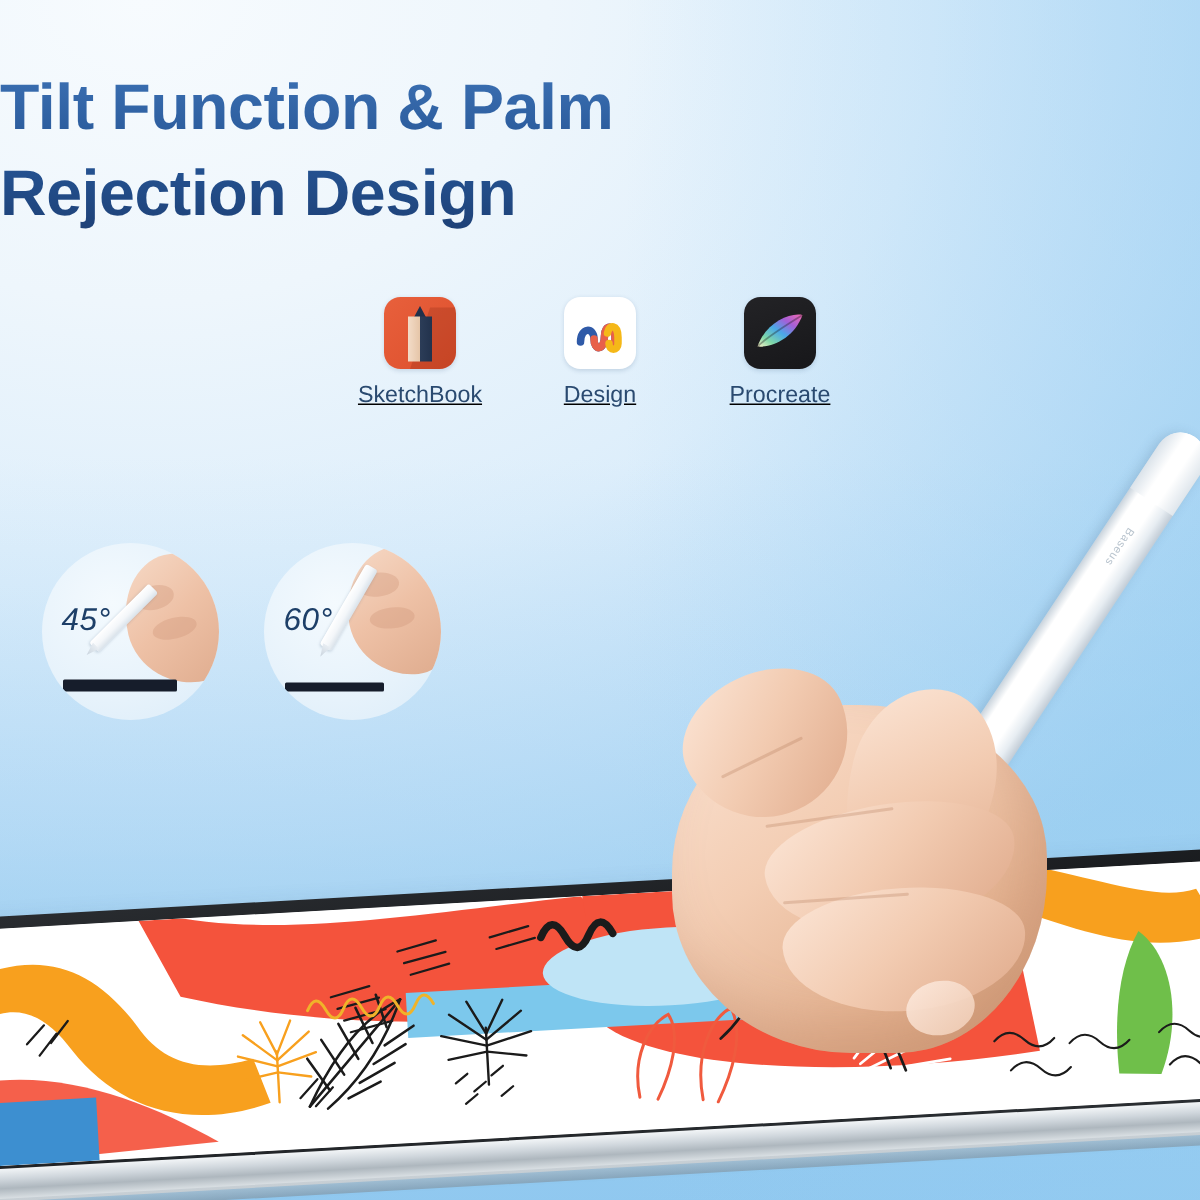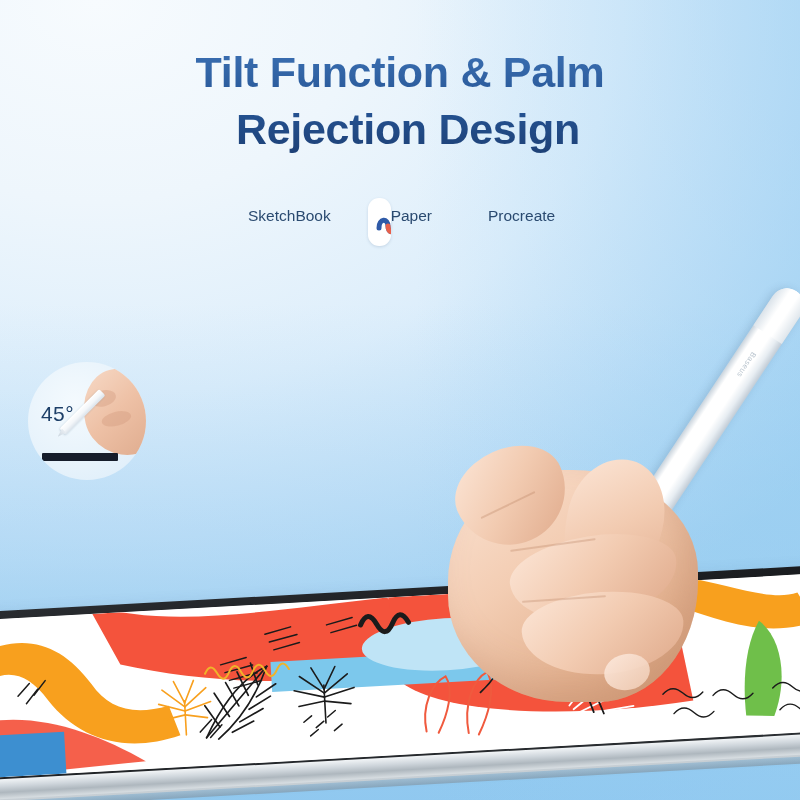--- a/index.html
+++ b/index.html
@@ -13,32 +13,32 @@
     background:
       radial-gradient(120% 90% at 12% 0%, #f7fbfe 0%, #eef6fc 28%, #ddeefb 55%, #c7e3f8 75%, #a9d5f2 100%);
   }
   
   .wash{position:absolute;inset:0;pointer-events:none;}
   .wash.b{background:linear-gradient(to bottom, rgba(255,255,255,0) 38%, rgba(140,198,239,.30) 70%, rgba(140,198,239,.85) 100%);}
   .wash.r{background:linear-gradient(to right, rgba(255,255,255,0) 52%, rgba(150,205,242,.45) 100%);}
 
   
   .title{
-    position:absolute;top:44px;left:0;width:800px;text-align:center;
+    position:absolute;top:44px;left:0;width:800px;text-align:left;
     font-size:43px;line-height:1.32;font-weight:bold;letter-spacing:-.3px;
     color:#2b5fa4;
     background:linear-gradient(180deg,#3d72b5 0%,#255494 55%,#1d3f74 100%);
     -webkit-background-clip:text;background-clip:text;-webkit-text-fill-color:transparent;
   }
-  .title .l2{display:block;padding-left:16px;}
+  .title .l2{display:block;}
 
   
   .apps{position:absolute;top:198px;left:0;width:800px;
         display:flex;justify-content:center;gap:56px;}
-  .app{width:64px;display:flex;flex-direction:row;}
+  .app{width:64px;display:flex;flex-direction:column;align-items:center;text-decoration:underline;}
   .appicon{width:48px;height:48px;border-radius:11px;position:relative;overflow:hidden;
            box-shadow:0 1px 3px rgba(40,80,120,.17);}
   .applabel{margin-top:9px;font-size:15.5px;color:#2a4a70;white-space:nowrap;}
 
   
   .ic-sketch{background:linear-gradient(135deg,#e8603c 0%,#dd4f2c 100%);}
   .ic-sketch .shadow{position:absolute;left:50%;top:14%;width:72%;height:86%;
       background:rgba(120,30,12,.22);transform:skewX(-18deg);}
   .ic-sketch .lead{position:absolute;left:50%;top:13%;margin-left:-8px;
       width:0;height:0;border-left:8px solid transparent;border-right:8px solid transparent;
@@ -67,21 +67,21 @@
   .ic-note .pen:before{content:"";position:absolute;left:3px;top:-4px;width:6px;height:5px;background:#eef3f8;border-radius:2px;}
   
   .ic-paper{background:#ffffff;}
   
   .ic-pro{background:linear-gradient(160deg,#232326 0%,#17171a 100%);}
 
   
   .circles{position:absolute;top:362px;left:28px;width:450px;height:118px;}
   .circ{position:absolute;top:0;width:118px;height:118px;border-radius:50%;
         background:radial-gradient(circle at 40% 34%,#f4fafe 0%,#e6f2fb 62%,#dbecf9 100%);
-        overflow:hidden;}
+        overflow:hidden;font-style:italic;}
   .circ.c1{left:0;}
   .circ.c2{left:148px;}
   .circ.c3{left:296px;}
   .ang{position:absolute;left:13px;top:40px;font-size:21px;color:#1d3f68;letter-spacing:.4px;}
   .bar{position:absolute;left:14px;bottom:19px;background:#161d2b;border-radius:1px;}
   .c1 .bar{width:76px;height:8px;}
   .c2 .bar{width:66px;height:6.5px;}
   .c3 .bar{width:60px;height:5px;left:22px;}
 
   
@@ -177,21 +177,21 @@
 
 
     <div class="app">
       <div class="appicon ic-paper">
         <svg width="48" height="48" viewBox="0 0 48 48">
           <path d="M11 30 C11 20, 20 20, 20 28 C20 36, 27 36, 27 26 C27 18, 34 18, 34 27 L34 31" fill="none" stroke="#2f5aa8" stroke-width="5" stroke-linecap="round"></path>
           <path d="M20 28 C20 36, 27 36, 27 26 C27 18, 34 18, 34 27 L34 31" fill="none" stroke="#e8604a" stroke-width="5" stroke-linecap="round"></path>
           <path d="M29 24 C30 18, 36 18, 36 27 L36 31 C36 36, 30 36, 30 31" fill="none" stroke="#f5b818" stroke-width="5" stroke-linecap="round"></path>
         </svg>
       </div>
-      <div class="applabel">Paper</div>
+      <div class="applabel">Design</div>
     </div>
 
     <div class="app">
       <div class="appicon ic-pro">
         <svg width="48" height="48" viewBox="0 0 48 48">
           <defs>
             <linearGradient id="pg" x1="0" y1="1" x2="1" y2="0">
               <stop offset="0%" stop-color="#fdf3c8"></stop>
                 <stop offset="22%" stop-color="#7fd8a8"></stop>
               <stop offset="48%" stop-color="#4aa8e8"></stop>
@@ -212,20 +212,29 @@
     <div class="circ c1">
       <div class="hand">
         <span class="knuck" style="left:10px;top:18px;width:26px;height:16px;"></span>
         <span class="knuck" style="left:16px;top:42px;width:30px;height:14px;"></span>
       </div>
       <div class="cstylus"></div>
       <div class="ang">45°</div>
       <div class="bar"></div>
     </div>
 
+    <div class="circ c2">
+      <div class="hand">
+        <span class="knuck" style="left:8px;top:16px;width:28px;height:16px;"></span>
+        <span class="knuck" style="left:14px;top:40px;width:30px;height:14px;"></span>
+      </div>
+      <div class="cstylus"></div>
+      <div class="ang">60°</div>
+      <div class="bar"></div>
+    </div>
 
   </div>
 
   <div id="tablet">
     <div class="bezel"></div>
     <div class="screen">
       <svg class="art" width="886" height="158" viewBox="0 0 886 158" preserveAspectRatio="none">
         <rect x="0" y="0" width="886" height="158" fill="#ffffff"></rect>
 
         <path d="M120 -10 C200 20, 300 6, 420 0 L470 60 C380 90, 250 80, 150 52 Z" fill="#f4533c"></path>

